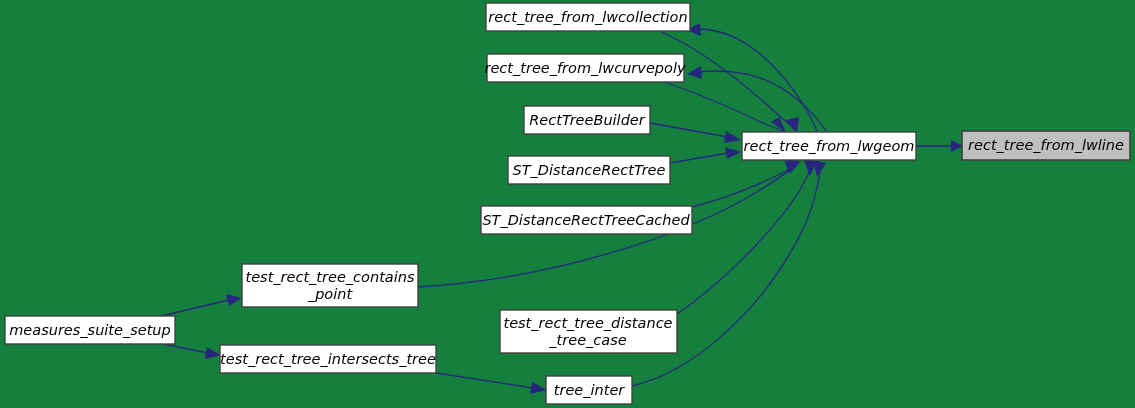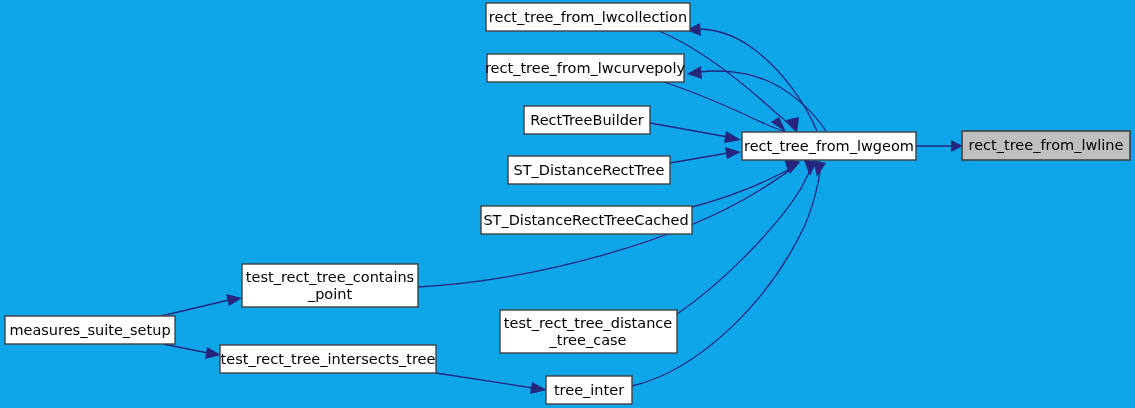--- a/index.html
+++ b/index.html
@@ -7,22 +7,23 @@
     padding: 0;
     background: #ffffff;
   }
   body {
     font-family: "DejaVu Sans", sans-serif;
   }
   #callgraph-root {
     position: relative;
     width: 1135px;
     height: 408px;
-    background: #0ea5e9;
+    background: #15803d;
     overflow: hidden;
+    font-style: italic;
   }
   #callgraph-svg {
     display: block;
     width: 1135px;
     height: 408px;
   }
   .node-box {
     fill: #ffffff;
     stroke: #404040;
     stroke-width: 1.4;

